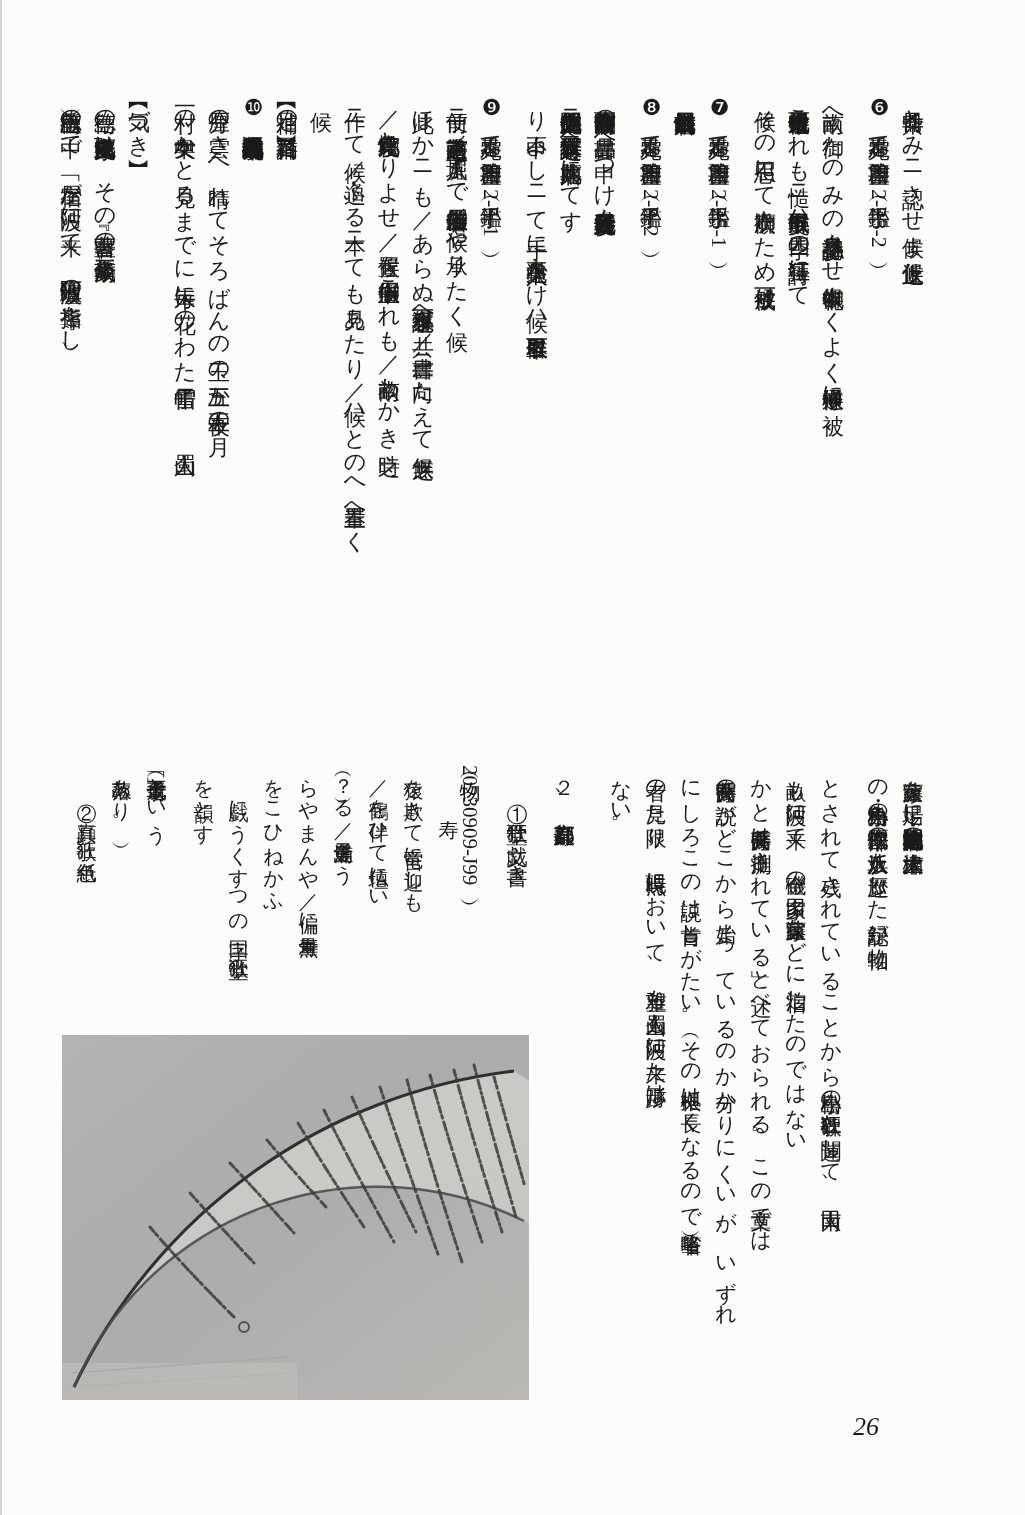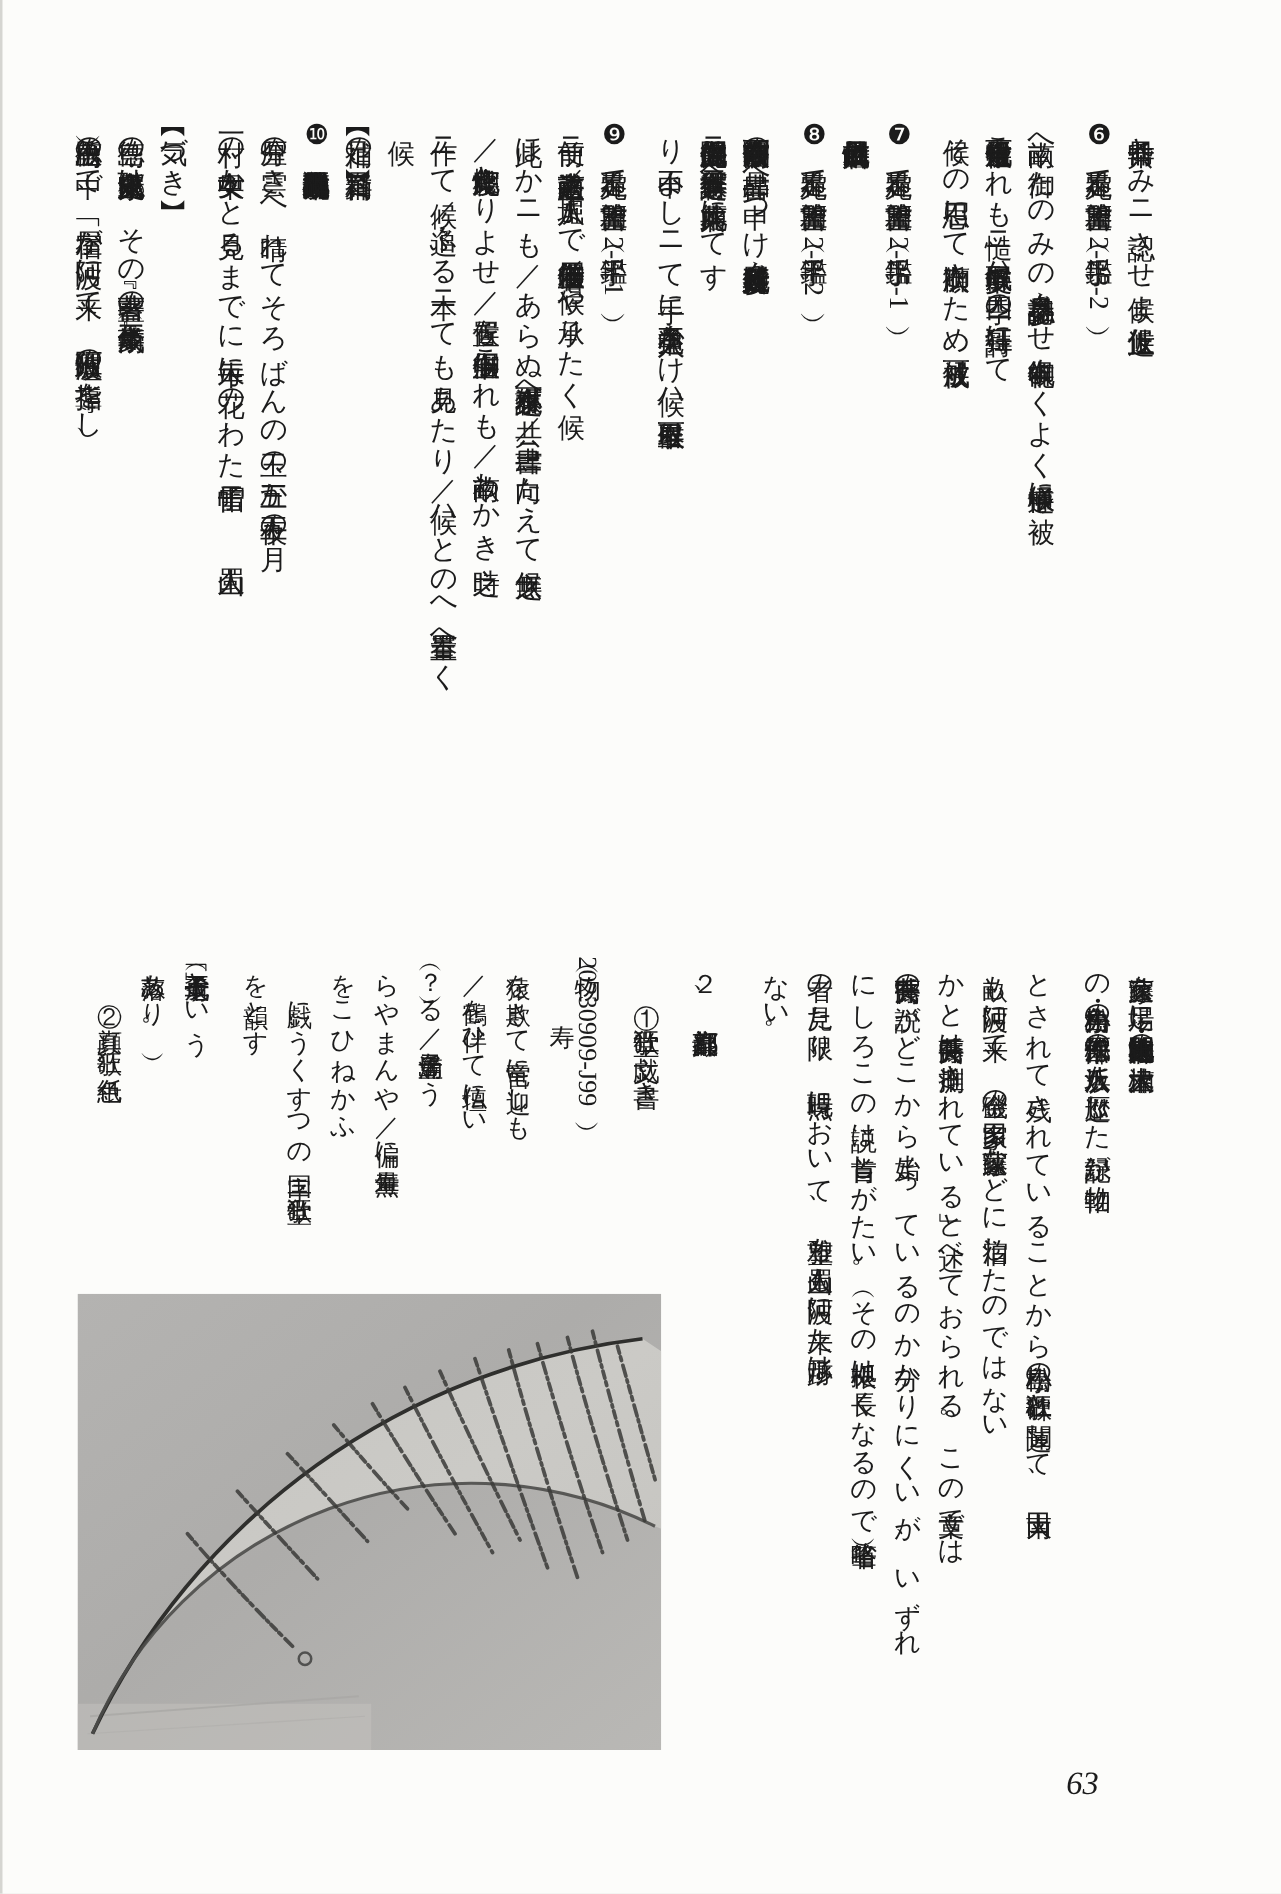--- a/index.html
+++ b/index.html
@@ -140,15 +140,15 @@
         <path d="M 368 40 Q 390 118 420 207"></path>
         <path d="M 392 35 Q 412 110 440 197"></path>
         <path d="M 412 30 Q 430 100 454 182"></path>
         <path d="M 432 42 Q 446 92 463 152"></path>
       </g>
 
       <circle cx="182" cy="292" r="5" stroke="#3a3a38" stroke-width="2" fill="none" opacity="0.8"></circle>
     </svg>
   </div>
 
-  <div class="page-num">63</div>
+  <div class="page-num">26</div>
 
 </div>
 
 </body></html>

